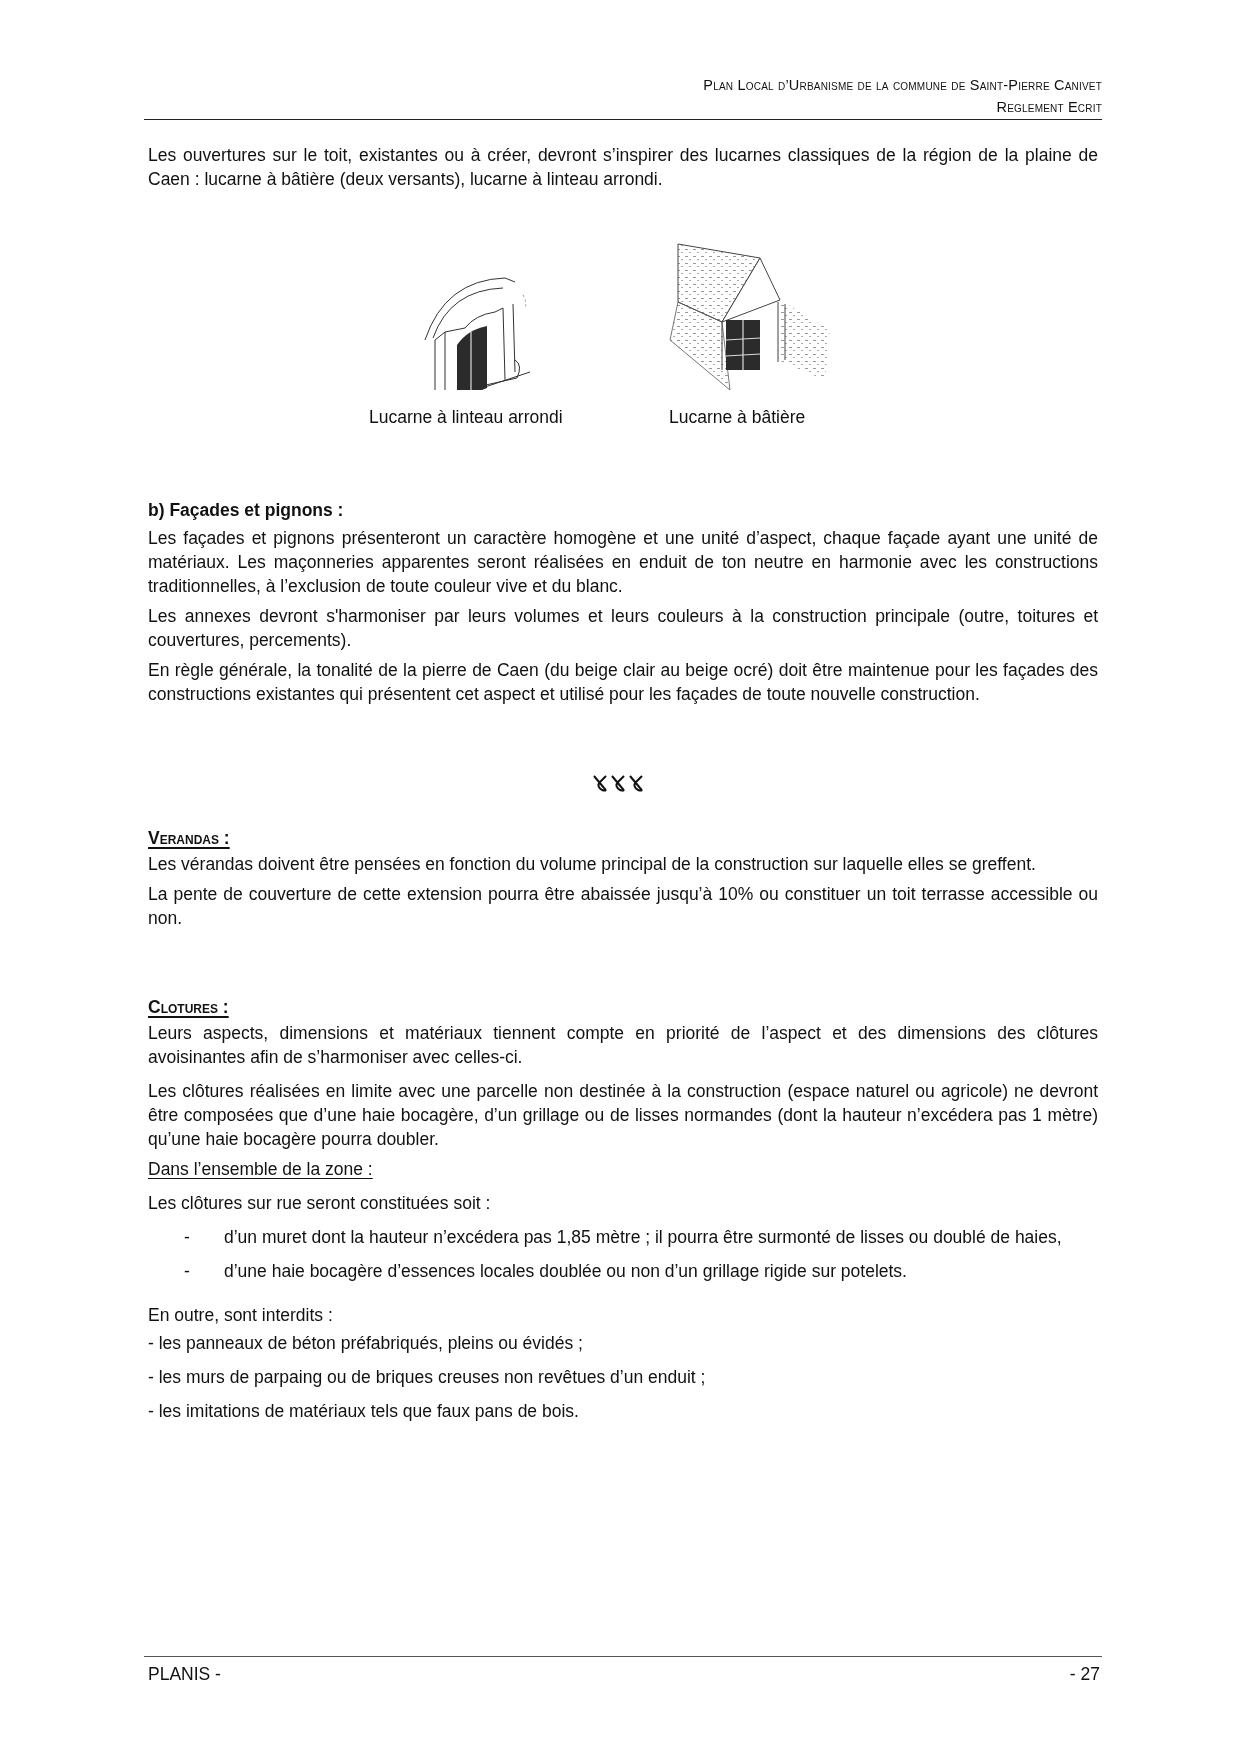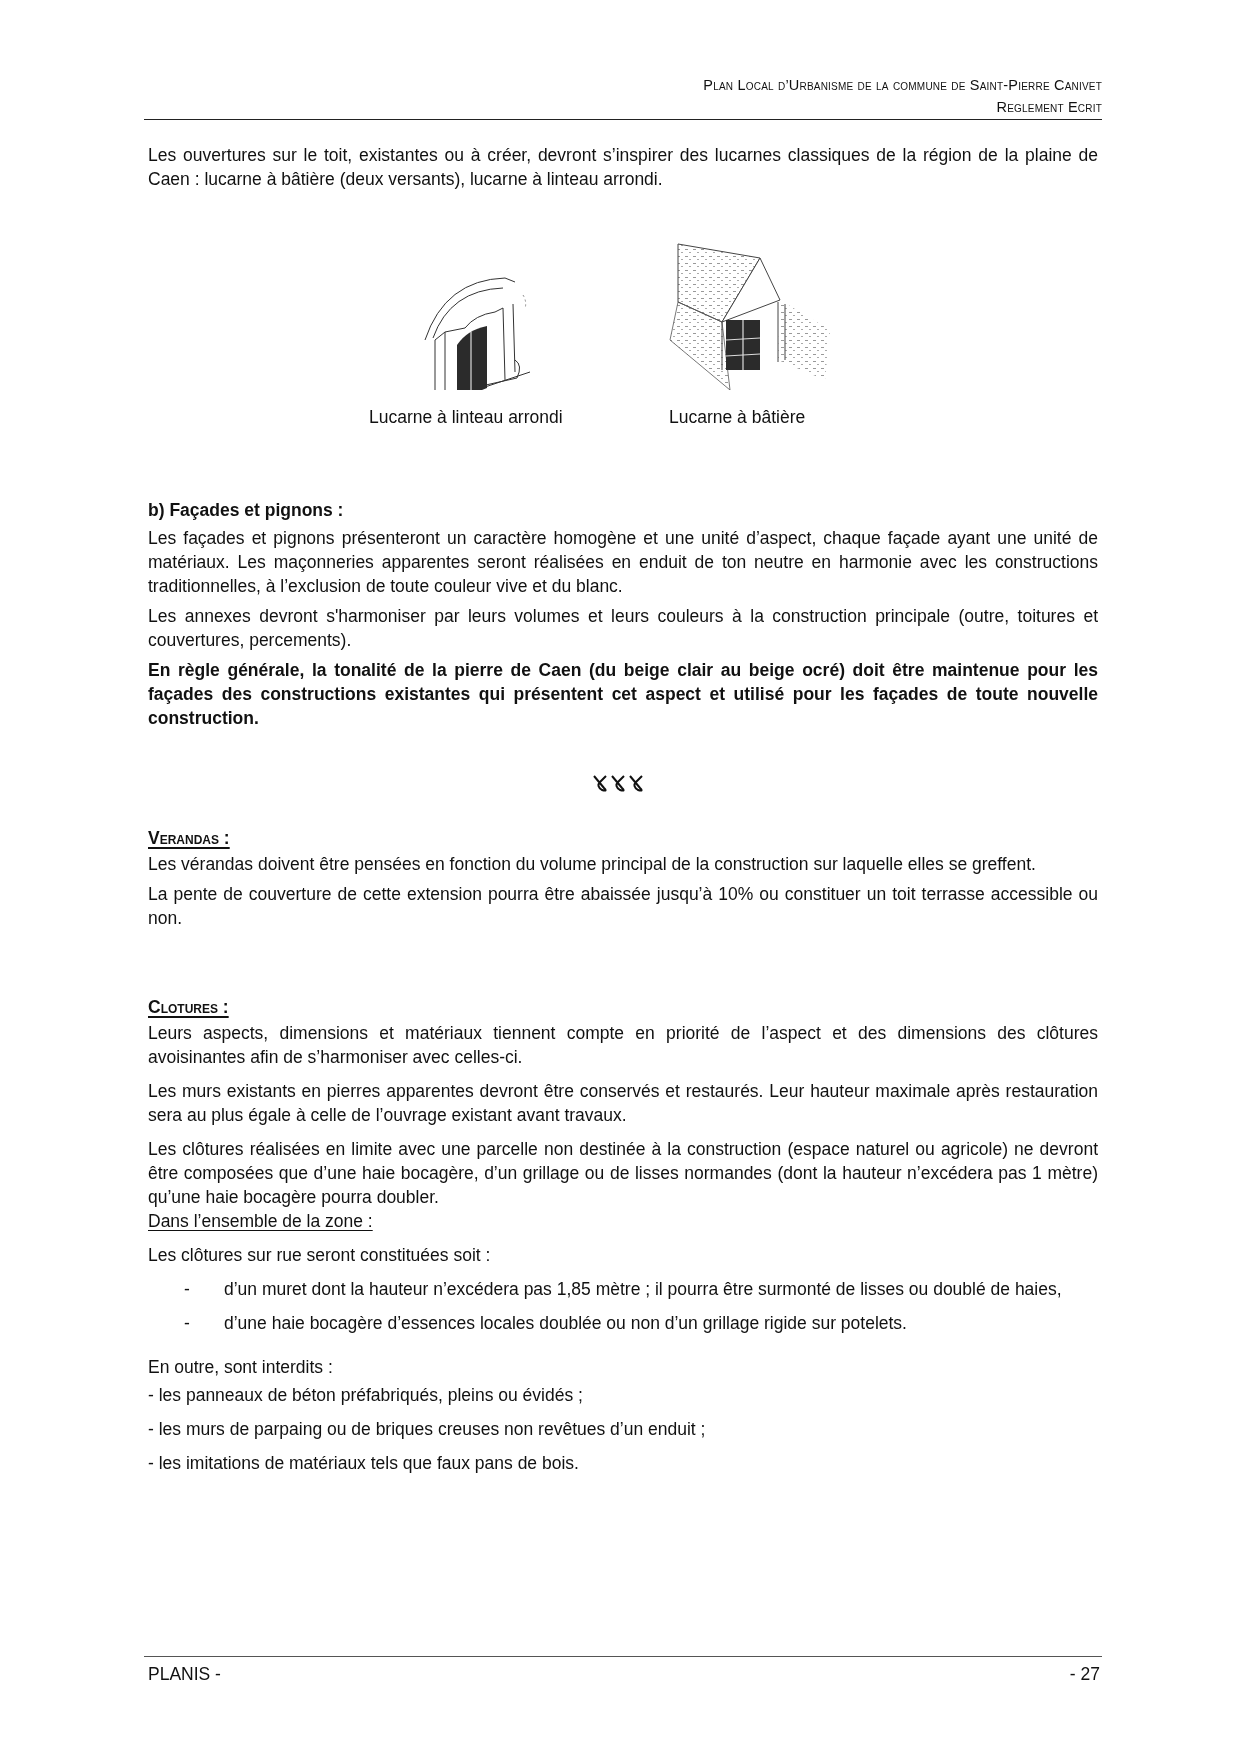--- a/index.html
+++ b/index.html
@@ -97,21 +97,21 @@
       <line x1="66" y1="116" x2="100" y2="114" stroke="#ddd" stroke-width="1"></line>
     </svg>
   </div>
   <div class="fig-caption" style="left:669px; top:167px;">Lucarne à bâtière</div>
 </div>
 
 <div class="content" style="top:498px;">
   <p class="subhead">b) Façades et pignons :</p>
   <p style="margin-top:4px;">Les façades et pignons présenteront un caractère homogène et une unité d’aspect, chaque façade ayant une unité de matériaux. Les maçonneries apparentes seront réalisées en enduit de ton neutre en harmonie avec les constructions traditionnelles, à l’exclusion de toute couleur vive et du blanc.</p>
   <p style="margin-top:6px;">Les annexes devront s'harmoniser par leurs volumes et leurs couleurs à la construction principale (outre, toitures et couvertures, percements).</p>
-  <p style="margin-top:6px;font-weight:bold;">En règle générale, la tonalité de la pierre de Caen (du beige clair au beige ocré) doit être maintenue pour les façades des constructions existantes qui présentent cet aspect et utilisé pour les façades de toute nouvelle construction.</p>
+  <p style="margin-top:6px;">En règle générale, la tonalité de la pierre de Caen (du beige clair au beige ocré) doit être maintenue pour les façades des constructions existantes qui présentent cet aspect et utilisé pour les façades de toute nouvelle construction.</p>
 </div>
 
 <div class="ornament">
   <svg width="60" height="22" viewBox="0 0 60 22">
     <g fill="none" stroke="#111" stroke-width="2">
       <path d="M4 4 L14 16 Q18 20 12 18 Q6 14 10 10 L16 4"></path>
       <path d="M22 4 L32 16 Q36 20 30 18 Q24 14 28 10 L34 4"></path>
       <path d="M40 4 L50 16 Q54 20 48 18 Q42 14 46 10 L52 4"></path>
     </g>
   </svg>
@@ -119,23 +119,22 @@
 
 <div class="content" style="top:826px;">
   <p><span class="section-title">Verandas :</span></p>
   <p style="margin-top:2px;">Les vérandas doivent être pensées en fonction du volume principal de la construction sur laquelle elles se greffent.</p>
   <p style="margin-top:6px;">La pente de couverture de cette extension pourra être abaissée jusqu’à 10% ou constituer un toit terrasse accessible ou non.</p>
 </div>
 
 <div class="content" style="top:995px;">
   <p><span class="section-title">Clotures :</span></p>
   <p style="margin-top:2px;">Leurs aspects, dimensions et matériaux tiennent compte en priorité de l’aspect et des dimensions des clôtures avoisinantes afin de s’harmoniser avec celles-ci.</p>
-  <p style="margin-top:10px;">Les murs existants en pierres apparentes devront être conservés et restaurés. Leur hauteur maximale après restauration sera au plus égale à celle de l’ouvrage existant avant travaux.</p>
   <p style="margin-top:10px;">Les clôtures réalisées en limite avec une parcelle non destinée à la construction (espace naturel ou agricole) ne devront être composées que d’une haie bocagère, d’un grillage ou de lisses normandes (dont la hauteur n’excédera pas 1 mètre) qu’une haie bocagère pourra doubler.</p>
-  <p style=""><span class="underline">Dans l’ensemble de la zone :</span></p>
+  <p style="margin-top:6px;"><span class="underline">Dans l’ensemble de la zone :</span></p>
   <p style="margin-top:10px;">Les clôtures sur rue seront constituées soit :</p>
   <ul class="dash-list" style="margin-top:10px;">
     <li>
       <span class="dash">-</span>
       <span>d’un muret dont la hauteur n’excédera pas 1,85 mètre ; il pourra être surmonté de lisses ou doublé de haies,</span>
     </li>
     <li style="margin-top:10px;">
       <span class="dash">-</span>
       <span>d’une haie bocagère d’essences locales doublée ou non d’un grillage rigide sur potelets.</span>
     </li>

